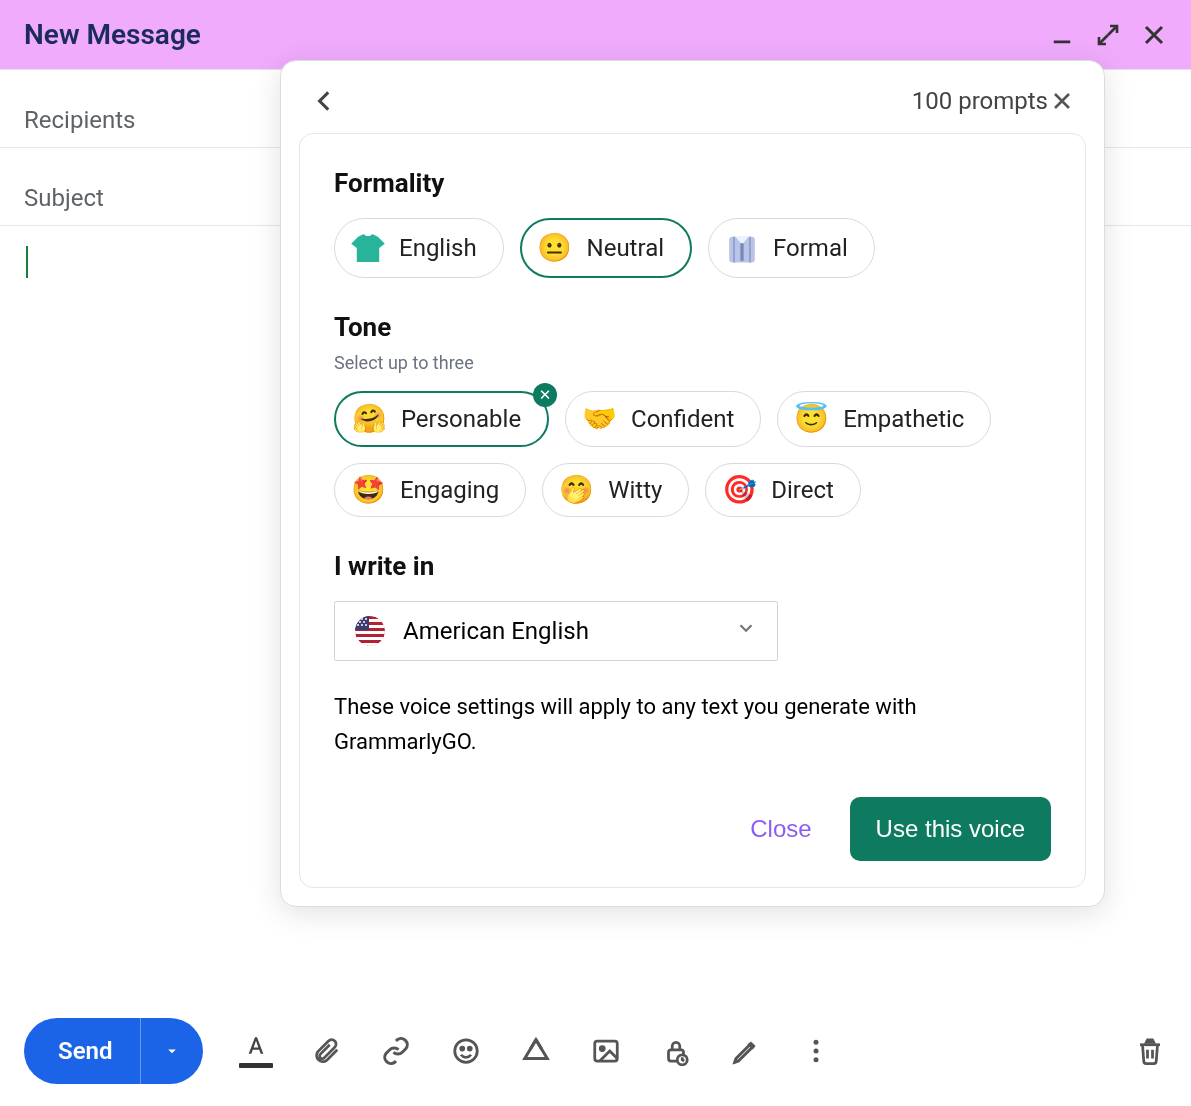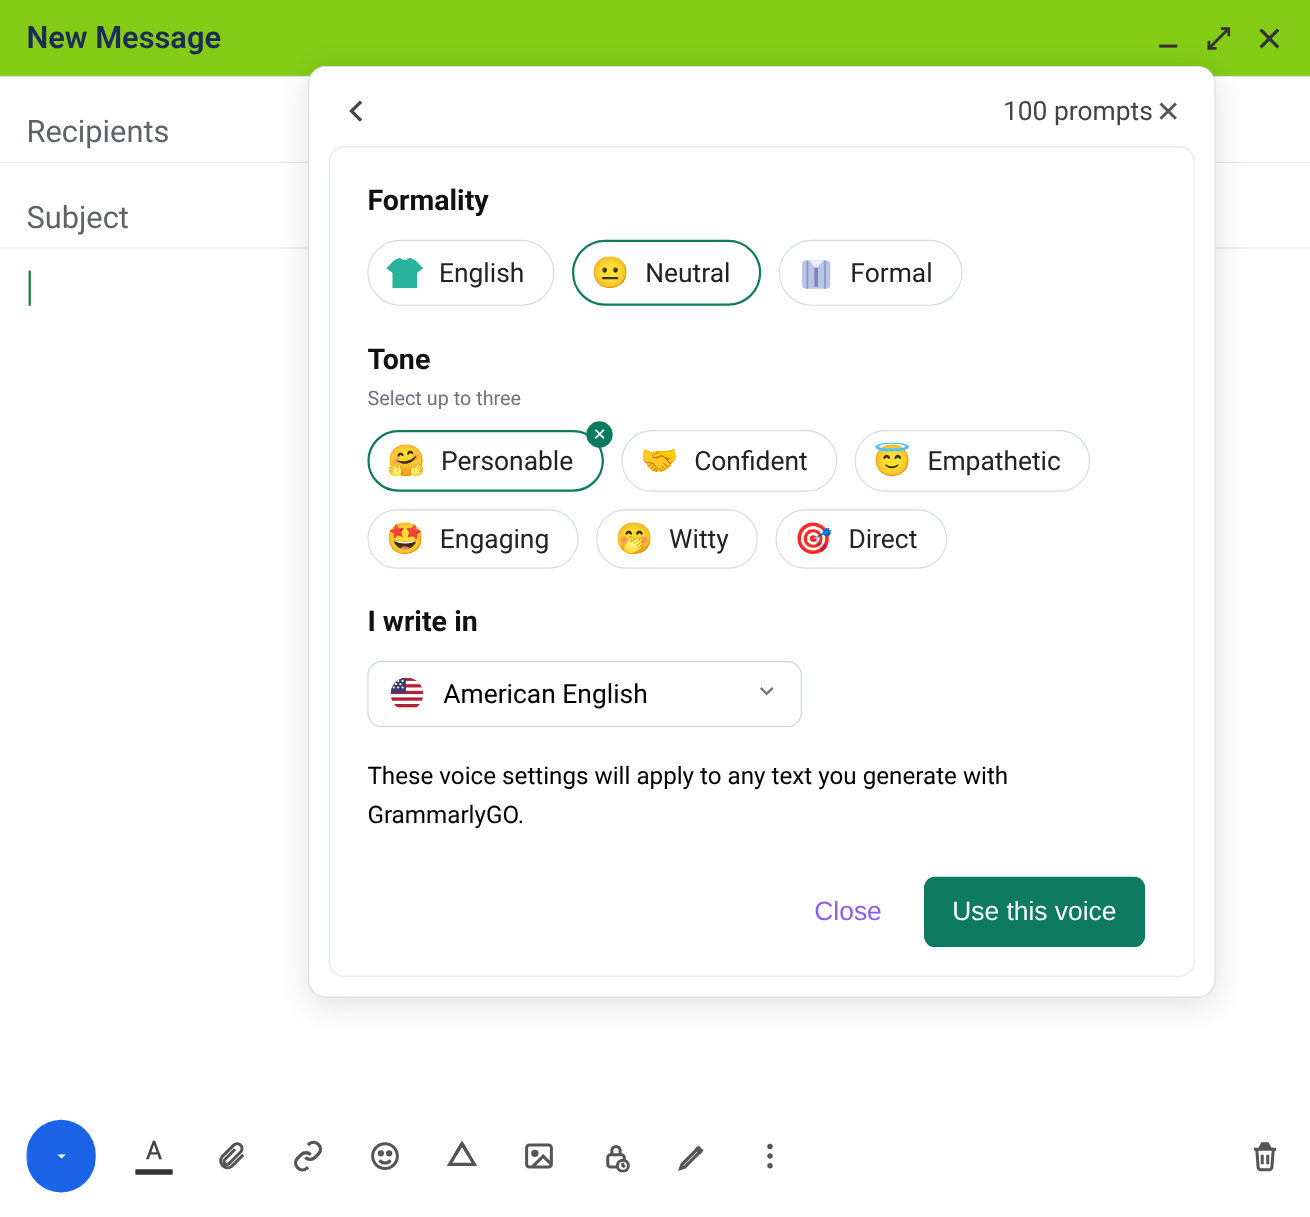--- a/index.html
+++ b/index.html
@@ -5,21 +5,21 @@
     * { box-sizing: border-box; margin: 0; padding: 0; }
     body {
       font-family: -apple-system, BlinkMacSystemFont, "Segoe UI", Roboto, Arial, sans-serif;
       background: #fff;
       width: 1191px;
       height: 1106px;
       position: relative;
       overflow: hidden;
     }
     .titlebar {
-      background: #84cc16;
+      background: #f0abfc;
       height: 70px;
       display: flex;
       align-items: center;
       justify-content: space-between;
       padding: 0 24px;
       border-bottom: 1px solid #e1e4e9;
     }
     .title {
       font-size: 28px;
       font-weight: 600;
@@ -29,21 +29,21 @@
     .winctrl { width: 26px; height: 26px; display:flex; align-items:center; justify-content:center; cursor:pointer; color:#333; }
 
     .field-row {
       height: 78px;
       display: flex;
       align-items: center;
       padding: 0 24px;
       border-bottom: 1px solid #e4e6ea;
     }
     .field-label {
-      font-size: 28px;
+      font-size: 24px;
       color: #5f6368;
       margin-top: 22px;
     }
 
     .body-area {
       padding: 20px 24px;
       position: relative;
       height: calc(100% - 70px - 78px - 78px - 110px);
     }
     .cursor-bar {
@@ -72,21 +72,21 @@
       padding: 0 10px 16px 10px;
     }
     .back-chevron { width:32px; height:32px; cursor:pointer; display:flex; align-items:center; justify-content:center; color:#444; }
     .popup-header-right { display:flex; align-items:center; }
     .prompt-count { font-size: 24px; color:#444; }
     .popup-close { width:28px; height:28px; cursor:pointer; color:#555; display:flex; align-items:center; justify-content:center; }
 
     .inner-card {
       border: 1px solid #e3e6ea;
       border-radius: 14px;
-      padding: 34px 44px 26px 34px;
+      padding: 34px 34px 26px 34px;
     }
     .section-title { font-size: 26px; font-weight: 700; color:#111; margin-bottom: 20px; }
     .section-sub { font-size: 18px; color:#6b7280; margin-top:-10px; margin-bottom:18px; }
     .pill-row { display:flex; flex-wrap: wrap; gap: 16px; margin-bottom: 34px; }
     .pill {
       display:inline-flex;
       align-items:center;
       gap:14px;
       padding: 12px 26px 12px 16px;
       border: 1.5px solid #d6dade;
@@ -109,23 +109,23 @@
       font-size:15px;
     }
     .emoji { font-size: 28px; line-height:1; }
     .icon-slot { width:34px; height:34px; display:flex; align-items:center; justify-content:center; }
 
     .lang-select {
       display:flex;
       align-items:center;
       gap:18px;
       border:1.5px solid #cfd3d8;
-      border-radius:13px;
+      border-radius:2px;
       padding: 14px 20px;
-      width: 395px;
+      width: 444px;
       font-size: 24px;
       cursor:pointer;
       justify-content: flex-start;
       position: relative;
     }
     .lang-select .chev { margin-left:auto; color:#777; }
     .note { font-size: 22px; color:#000000; line-height:1.6; margin-top: 28px; }
     .popup-footer { display:flex; justify-content:flex-end; gap: 20px; margin-top: 38px; align-items:center; }
     .btn-close-secondary { font-size: 24px; color:#8b5cf6; background:none; border:none; cursor:pointer; padding: 14px 18px; }
     .btn-primary {
@@ -323,20 +323,21 @@
 
     <div class="popup-footer">
       <button class="btn-close-secondary">Close</button>
       <button class="btn-primary">Use this voice</button>
     </div>
   </div>
 </div>
 
 <div class="bottom-toolbar">
   <div class="send-btn">
+    <div class="send-main">Send</div>
     <div class="send-drop">
       <svg viewBox="0 0 24 24" width="18" height="18" fill="#fff">
           <path d="M7 10l5 5 5-5z"></path>
         </svg>
     </div>
   </div>
 
   <div class="tool-icon" style="flex-direction:column; gap:2px;">
     <svg viewBox="0 0 24 24" width="26" height="26" fill="#444">
         <path d="M11 3h2l6 16h-2.5l-1.4-4H8.9l-1.4 4H5L11 3zm-1.3 10h4.6L12 6.5 9.7 13z"></path>

